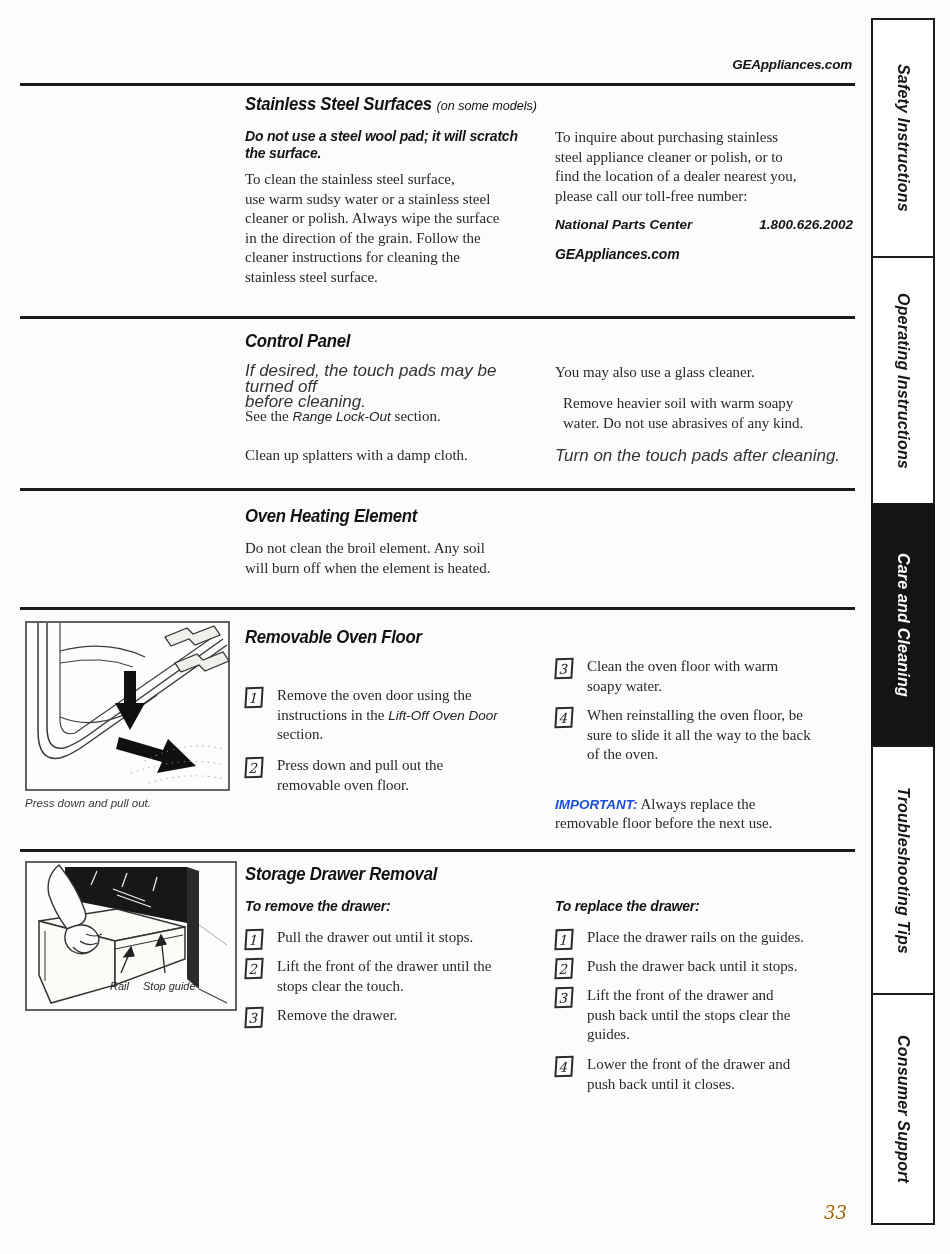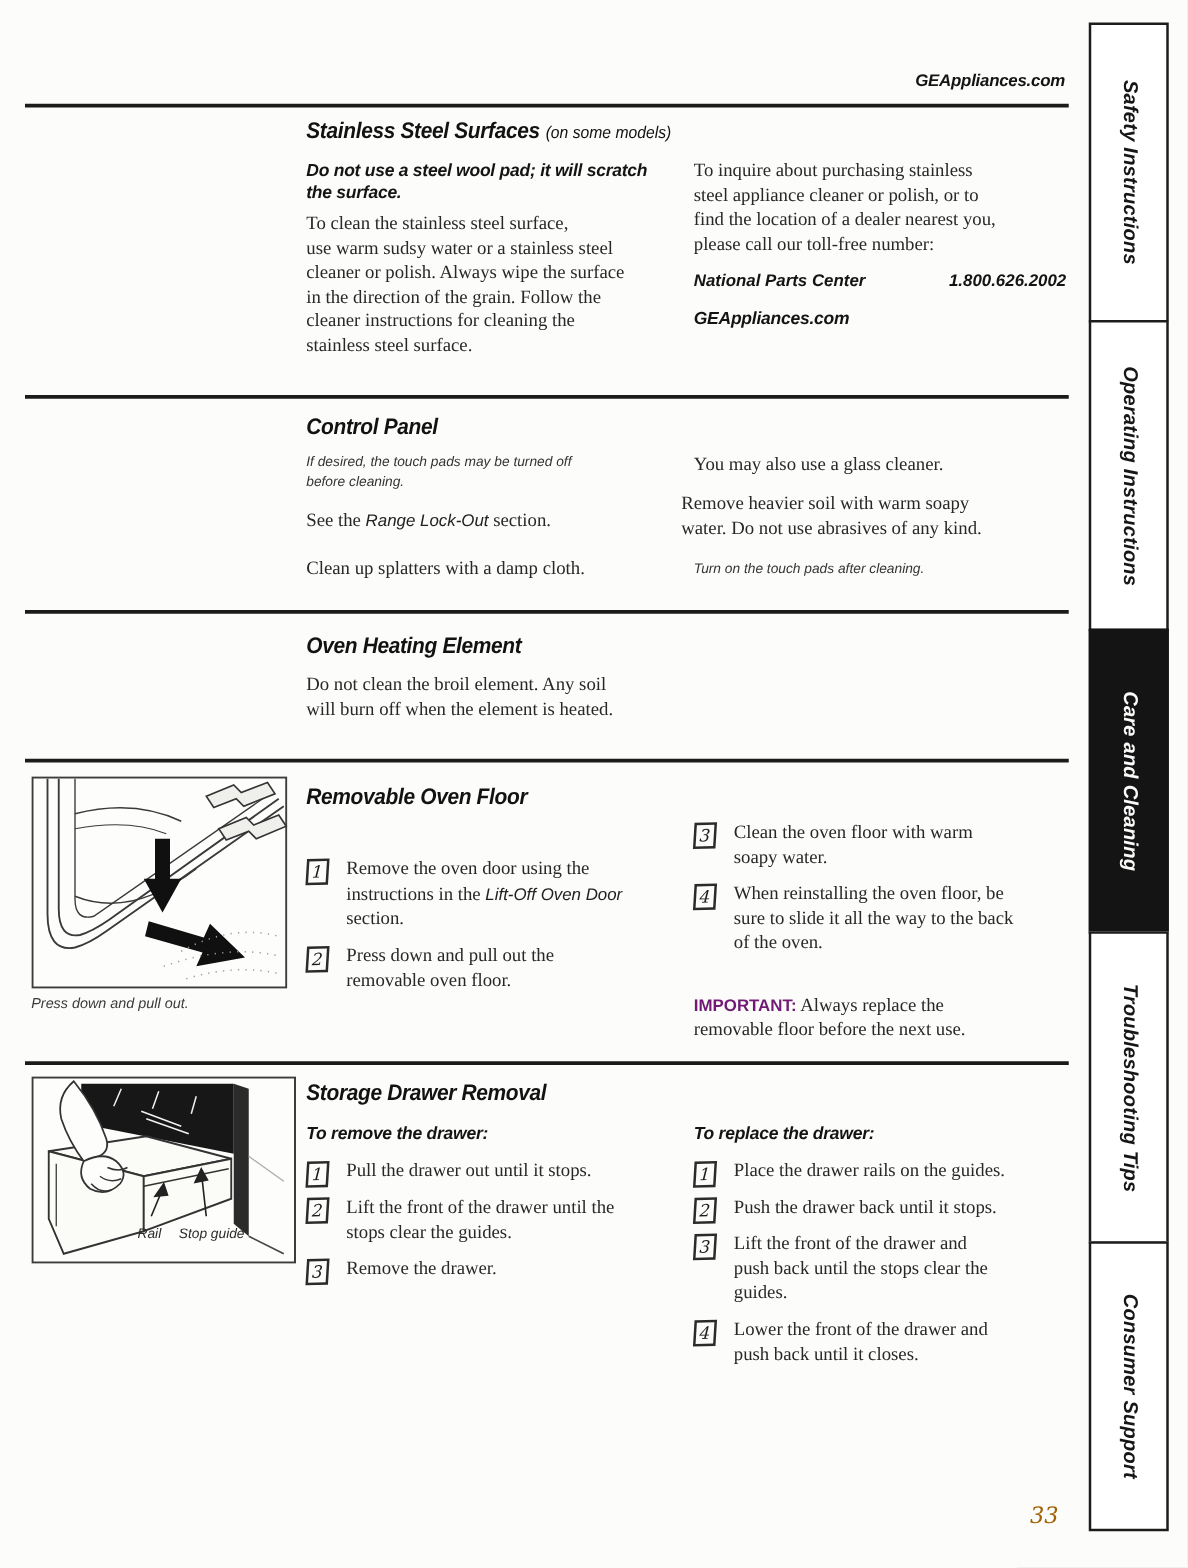--- a/index.html
+++ b/index.html
@@ -22,25 +22,25 @@
   }
   .h1 .h1-note { font-size:13.5px; font-weight:normal; letter-spacing:0; margin-left:5px; }
   .subhead {
     position:absolute; font-family:"Liberation Sans", sans-serif;
     font-style:italic; font-weight:bold; font-size:14px; line-height:17px;
     color:#141414; letter-spacing:-0.2px;
   }
   .serif { position:absolute; font-size:15px; line-height:19.5px; color:#282828; }
   .note-italic {
     position:absolute; font-family:"Liberation Sans", sans-serif; font-style:italic;
-    font-size:11px; line-height:15.5px; color:#333;
+    font-size:17px; line-height:15.5px; color:#333;
   }
   .prewrap { white-space:pre-line; }
   .ref { font-family:"Liberation Sans", sans-serif; font-style:italic; font-size:13.5px; color:#222; }
-  .bold-label { font-family:"Liberation Sans", sans-serif; font-weight:bold; font-size:13.5px; color:#701a75; }
+  .bold-label { font-family:"Liberation Sans", sans-serif; font-style:italic; font-weight:bold; font-size:13.5px; color:#1d4ed8; }
   .parts-row { position:absolute; display:flex; justify-content:space-between; }
   .parts-row span { font-family:"Liberation Sans", sans-serif; font-style:italic; font-weight:bold; font-size:13.5px; color:#141414; }
   .step { position:absolute; display:flex; gap:14px; }
   .stepnum {
     flex:0 0 auto; width:18px; height:21px; margin-top:1px;
     border:2px solid #2b2b2b; background:#fcfcfa;
     display:flex; align-items:center; justify-content:center;
     font-family:"DejaVu Serif", serif; font-style:italic; font-size:13.5px; color:#1d1d1d;
     transform:skewX(-5deg) rotate(-1.5deg);
   }
@@ -99,21 +99,21 @@
 
   <div class="rule" style="top:316px"></div>
   <div class="h1" style="left:245px; top:331px">Control Panel</div>
   <div class="note-italic prewrap" style="left:245px; top:363px; width:300px">If desired, the touch pads may be turned off
 before cleaning.</div>
   <div class="serif" style="left:245px; top:407px; width:300px">
     <span>See the </span><span class="ref">Range Lock-Out</span><span> section.</span>
   </div>
   <div class="serif" style="left:245px; top:446px; width:300px">Clean up splatters with a damp cloth.</div>
   <div class="serif" style="left:555px; top:363px; width:300px">You may also use a glass cleaner.</div>
-  <div class="serif prewrap" style="left:545px; top:394px; width:305px">Remove heavier soil with warm soapy
+  <div class="serif prewrap" style="left:563px; top:394px; width:305px">Remove heavier soil with warm soapy
 water. Do not use abrasives of any kind.</div>
   <div class="note-italic" style="left:555px; top:448px; width:300px">Turn on the touch pads after cleaning.</div>
 
   <div class="rule" style="top:488px"></div>
   <div class="h1" style="left:245px; top:506px">Oven Heating Element</div>
   <div class="serif prewrap" style="left:245px; top:539px; width:305px">Do not clean the broil element. Any soil
 will burn off when the element is heated.</div>
 
   <div class="rule" style="top:607px"></div>
 
@@ -213,21 +213,21 @@
   <div class="subhead" style="left:245px; top:898px">To remove the drawer:</div>
   <div class="subhead" style="left:555px; top:898px">To replace the drawer:</div>
 
   <div class="step" style="left:245px; top:928px; width:300px">
     <span class="stepnum">1</span>
     <div class="step-text">Pull the drawer out until it stops.</div>
   </div>
   <div class="step" style="left:245px; top:957px; width:305px">
     <span class="stepnum">2</span>
     <div class="step-text">Lift the front of the drawer until the
-stops clear the guides.</div>
+stops clear the touch.</div>
   </div>
   <div class="step" style="left:245px; top:1006px; width:300px">
     <span class="stepnum">3</span>
     <div class="step-text">Remove the drawer.</div>
   </div>
 
   <div class="step" style="left:555px; top:928px; width:305px">
     <span class="stepnum">1</span>
     <div class="step-text">Place the drawer rails on the guides.</div>
   </div>

